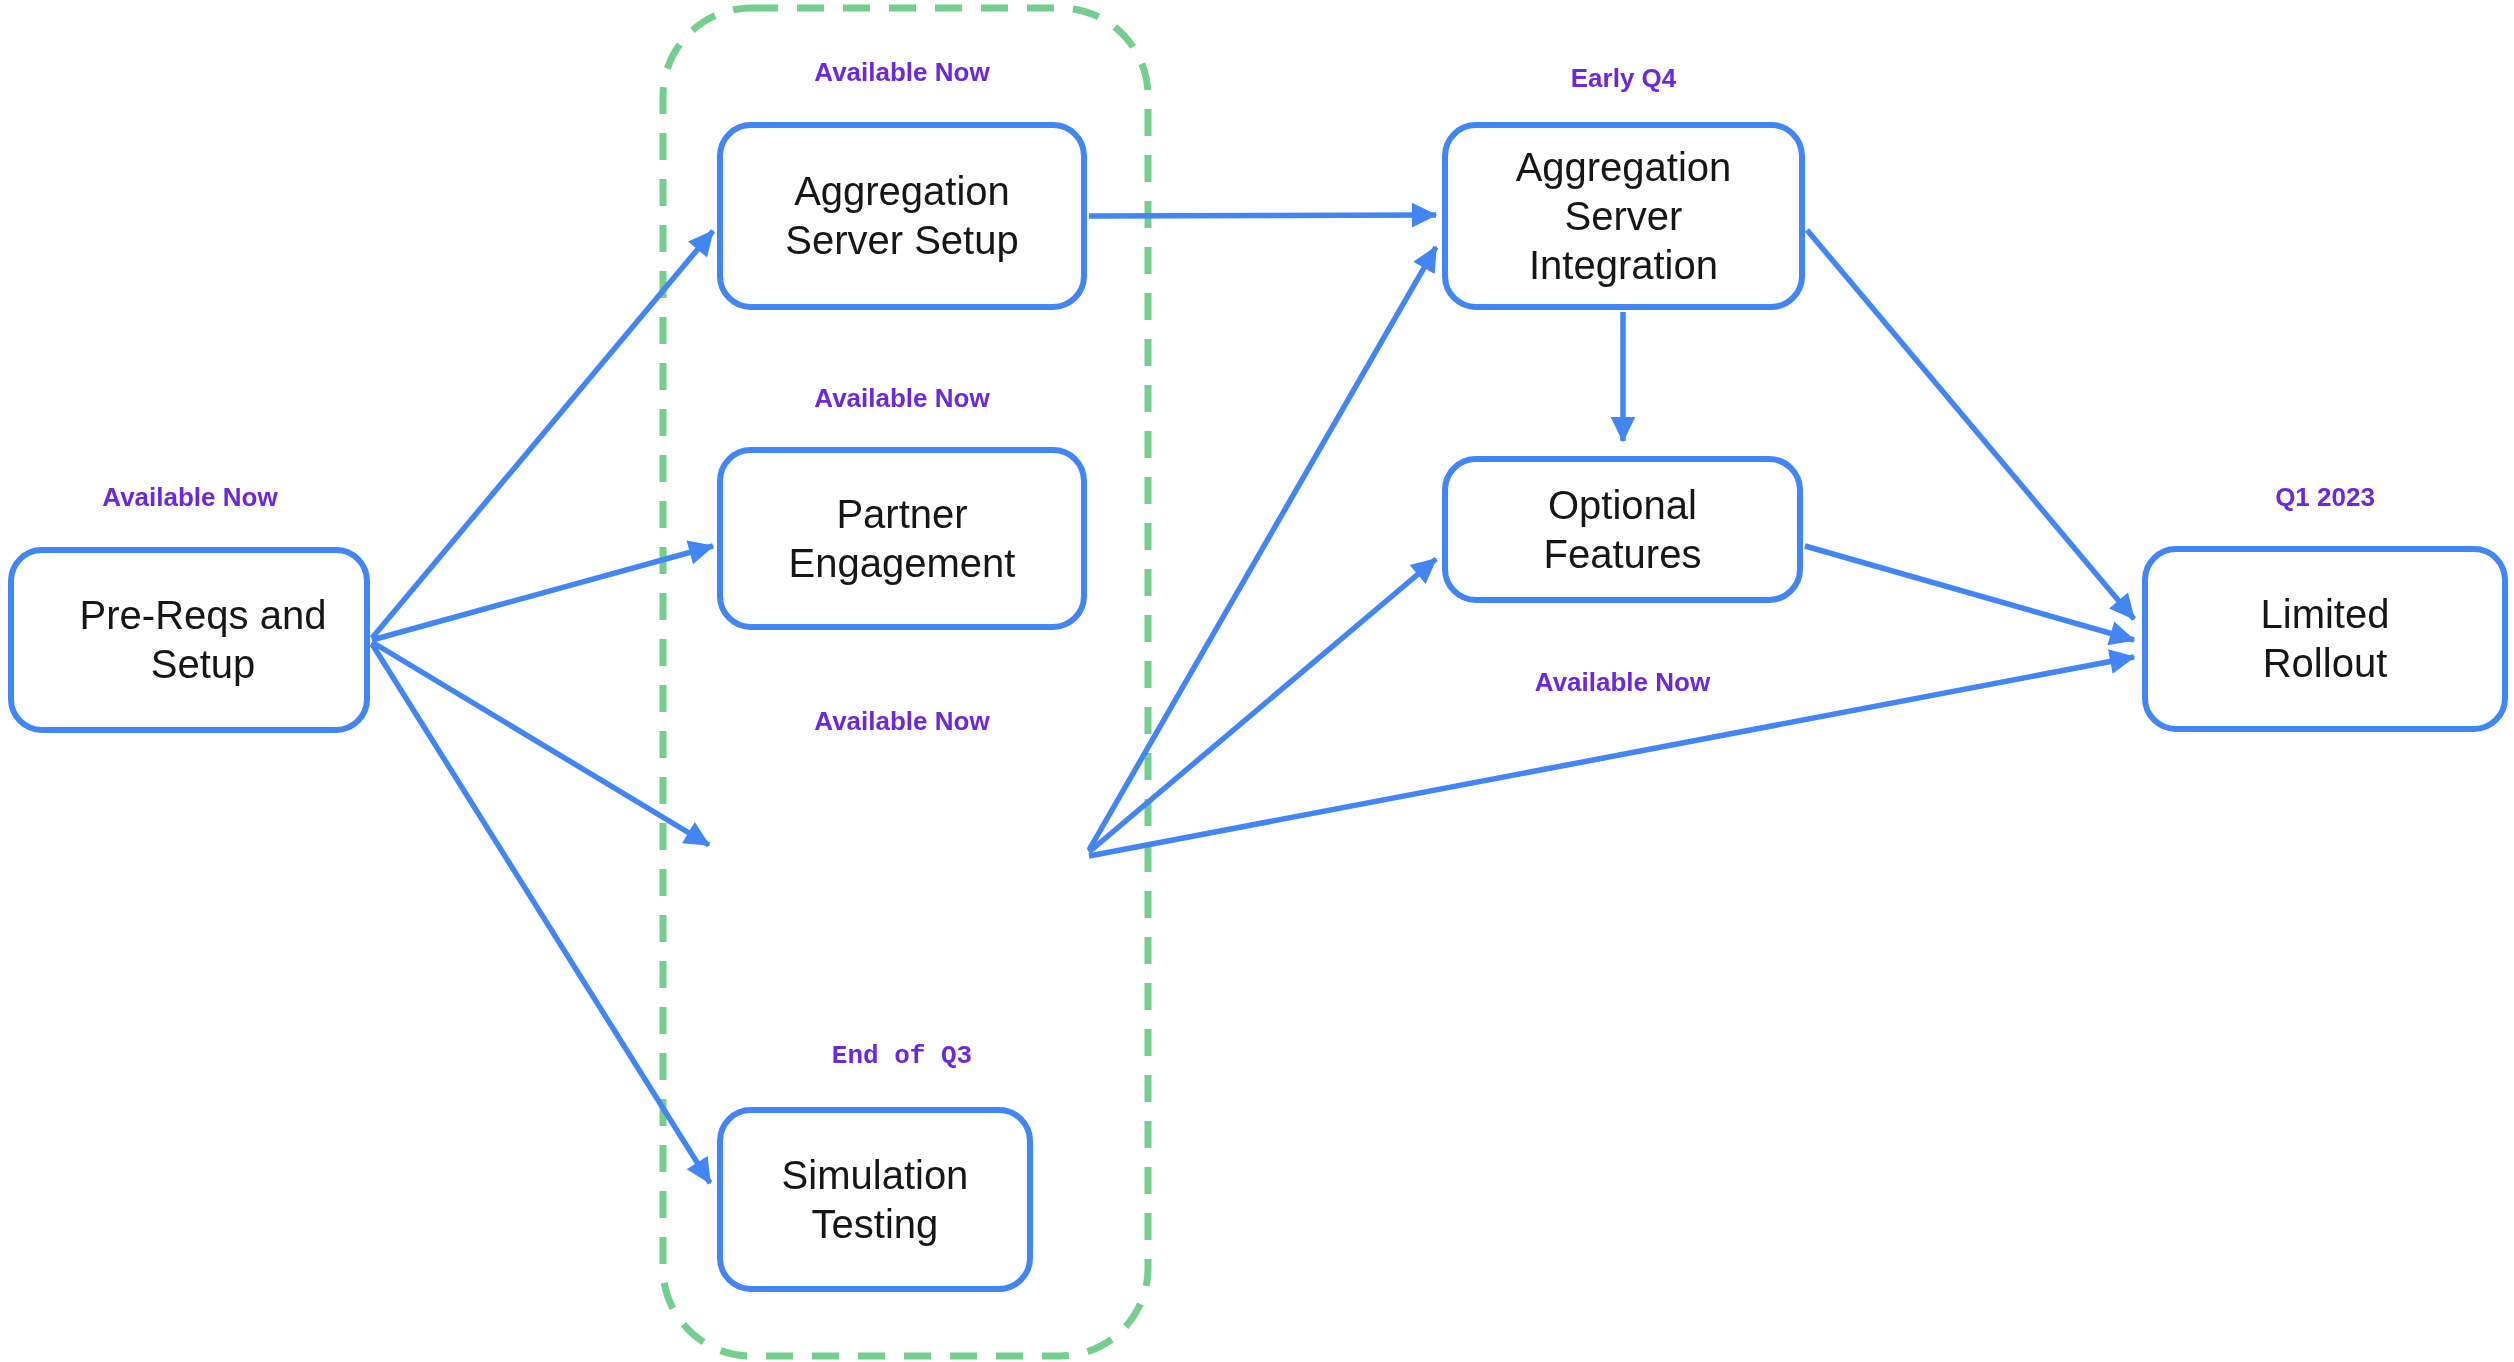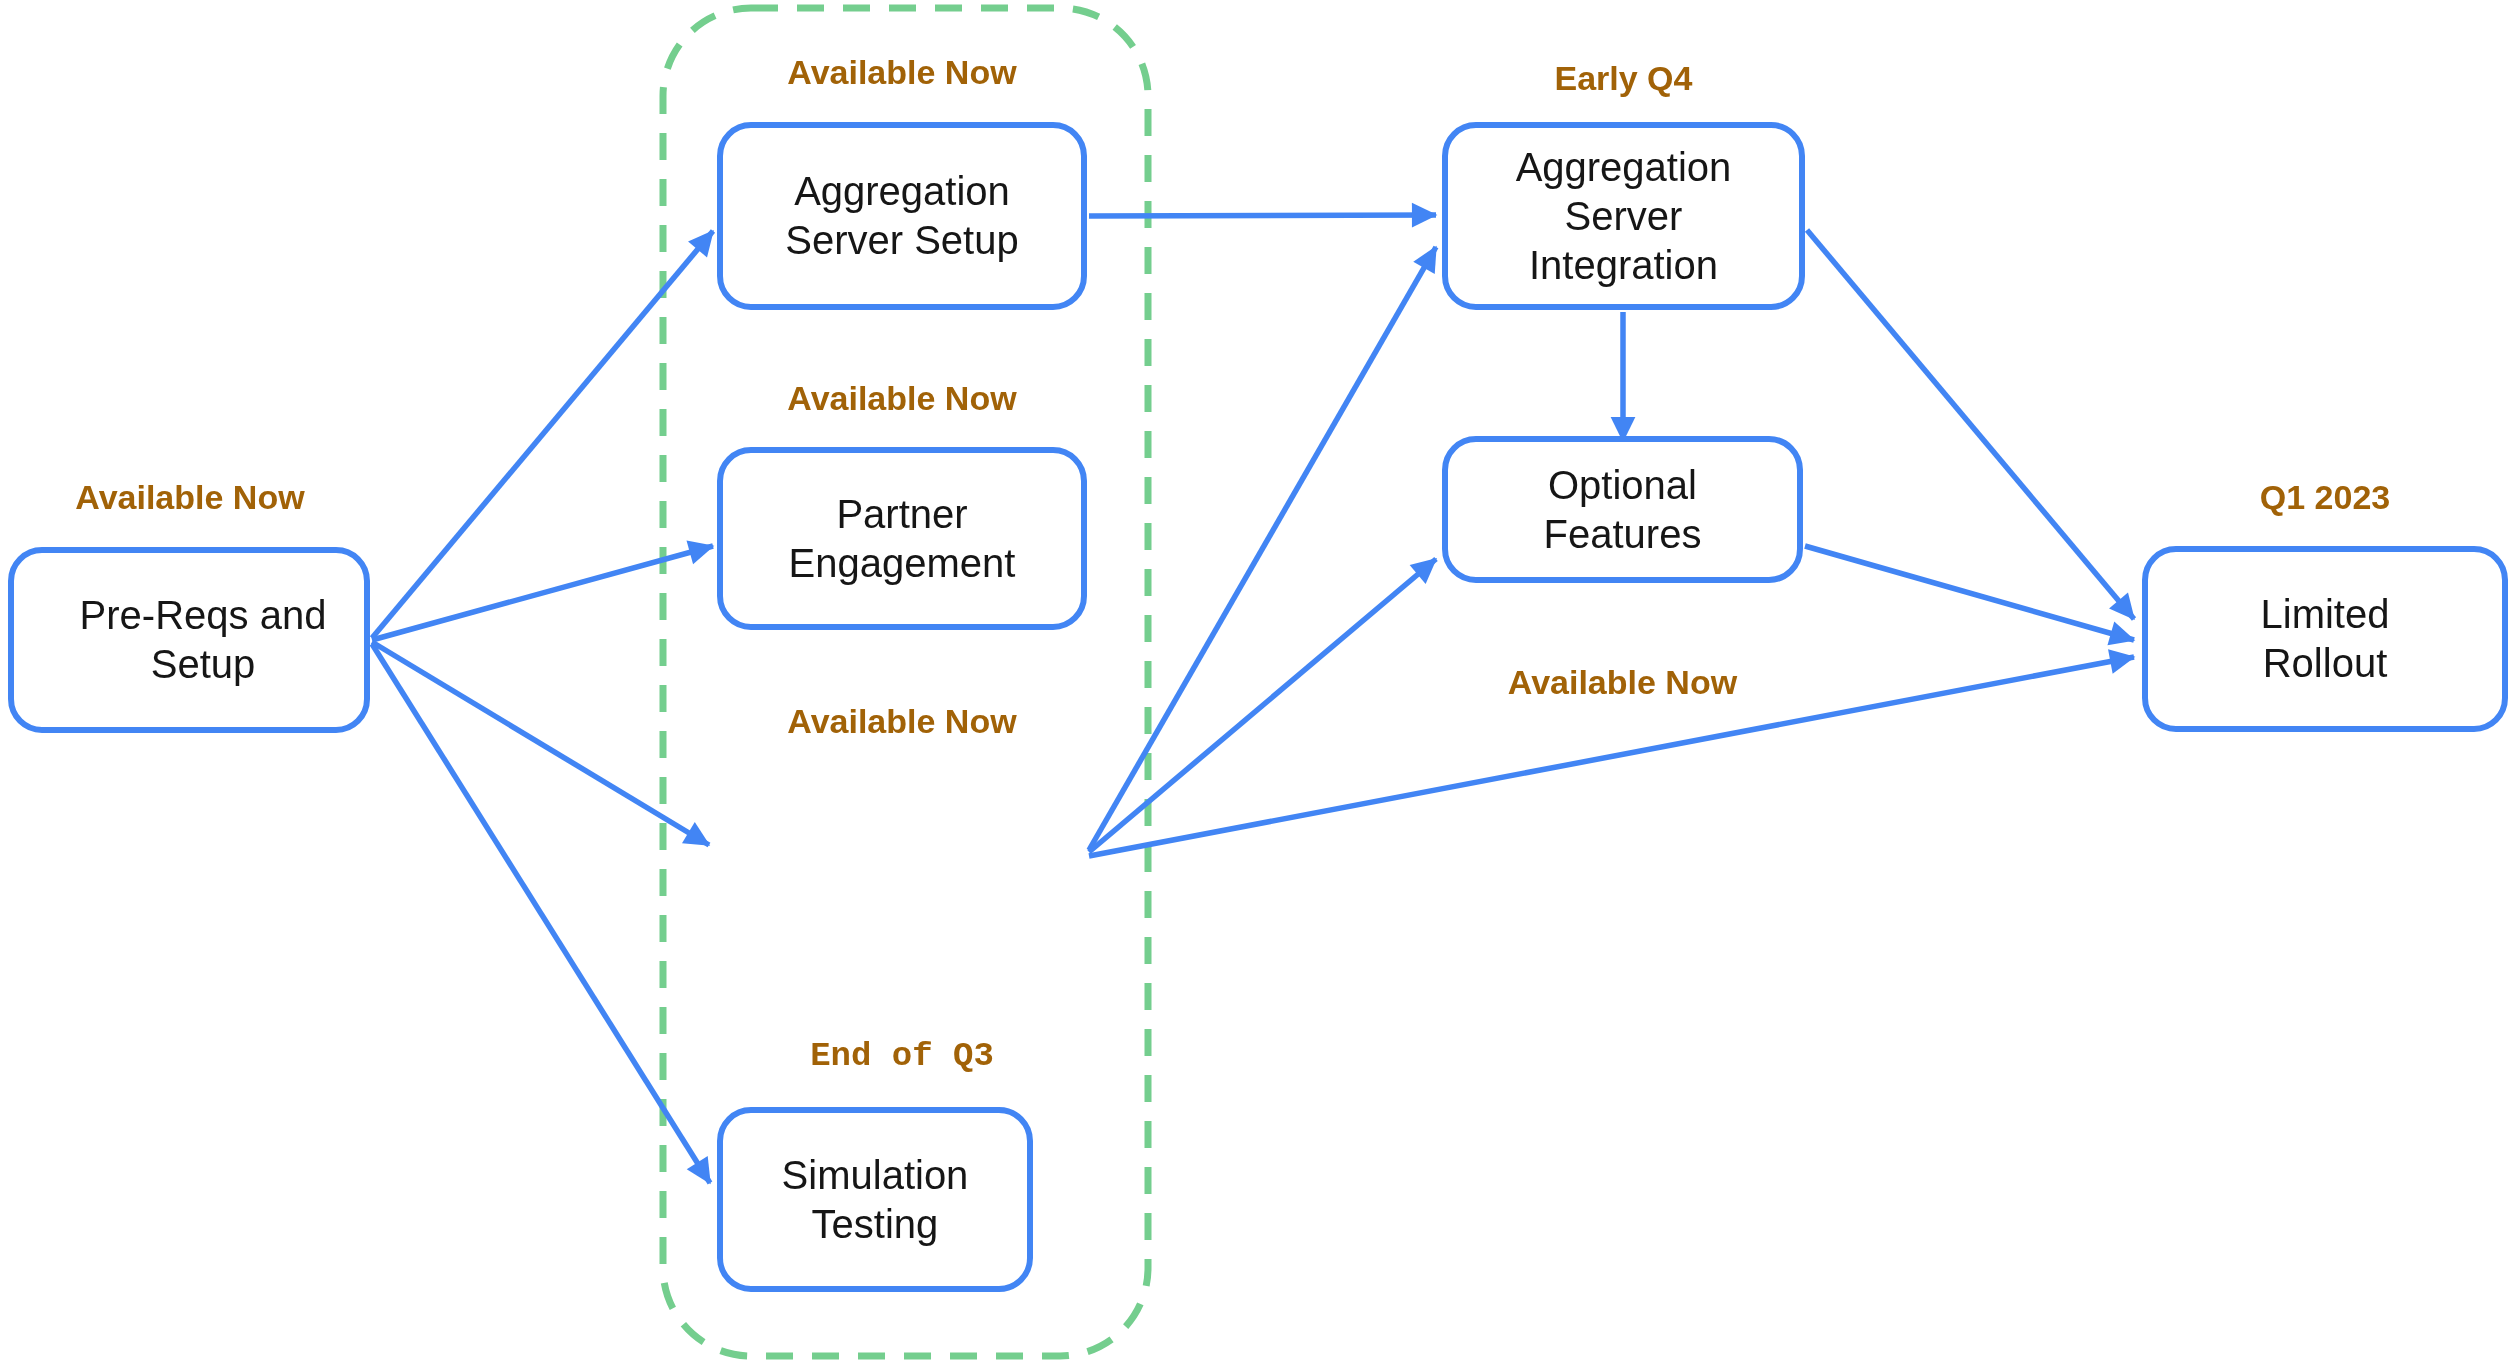--- a/index.html
+++ b/index.html
@@ -22,23 +22,23 @@
     display:flex; align-items:center; justify-content:center;
     text-align:center;
     color:#161616;
     font-size:40px;
     line-height:49px;
     z-index:2;
   }
   .node .label { white-space:pre-line; }
   .status {
     position:absolute;
-    color:#a16207;
+    color:#6d28d9;
     font-weight:bold;
-    font-size:34px;
+    font-size:26px;
     line-height:44px;
     text-align:center;
     z-index:3;
   }
 </style>
 </head>
 <body>
 
 <div id="canvas">
 
@@ -89,21 +89,21 @@
   </div>
   <div class="node" style="left:717px;  top:1107px; width:316px; height:185px;">
     <span class="label">Simulation
 Testing</span>
   </div>
   <div class="node" style="left:1442px; top:122px;  width:363px; height:188px;">
     <span class="label">Aggregation
 Server
 Integration</span>
   </div>
-  <div class="node" style="left:1442px; top:436px;  width:361px; height:147px;">
+  <div class="node" style="left:1442px; top:456px;  width:361px; height:147px;">
     <span class="label">Optional
 Features</span>
   </div>
   <div class="node" style="left:2142px; top:546px;  width:366px; height:186px;">
     <span class="label">Limited
 Rollout</span>
   </div>
 
 </div>
 

